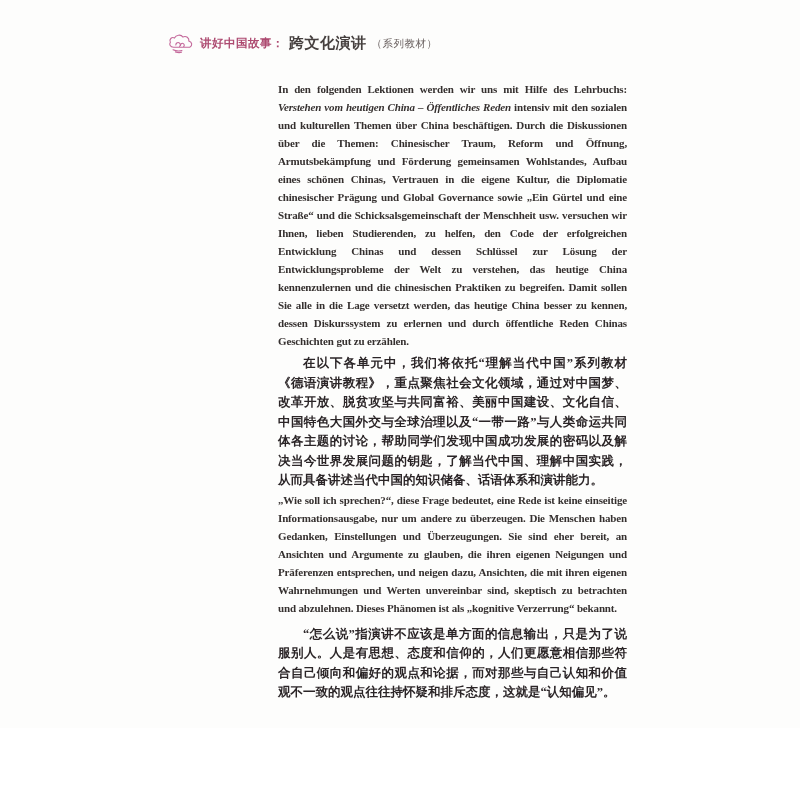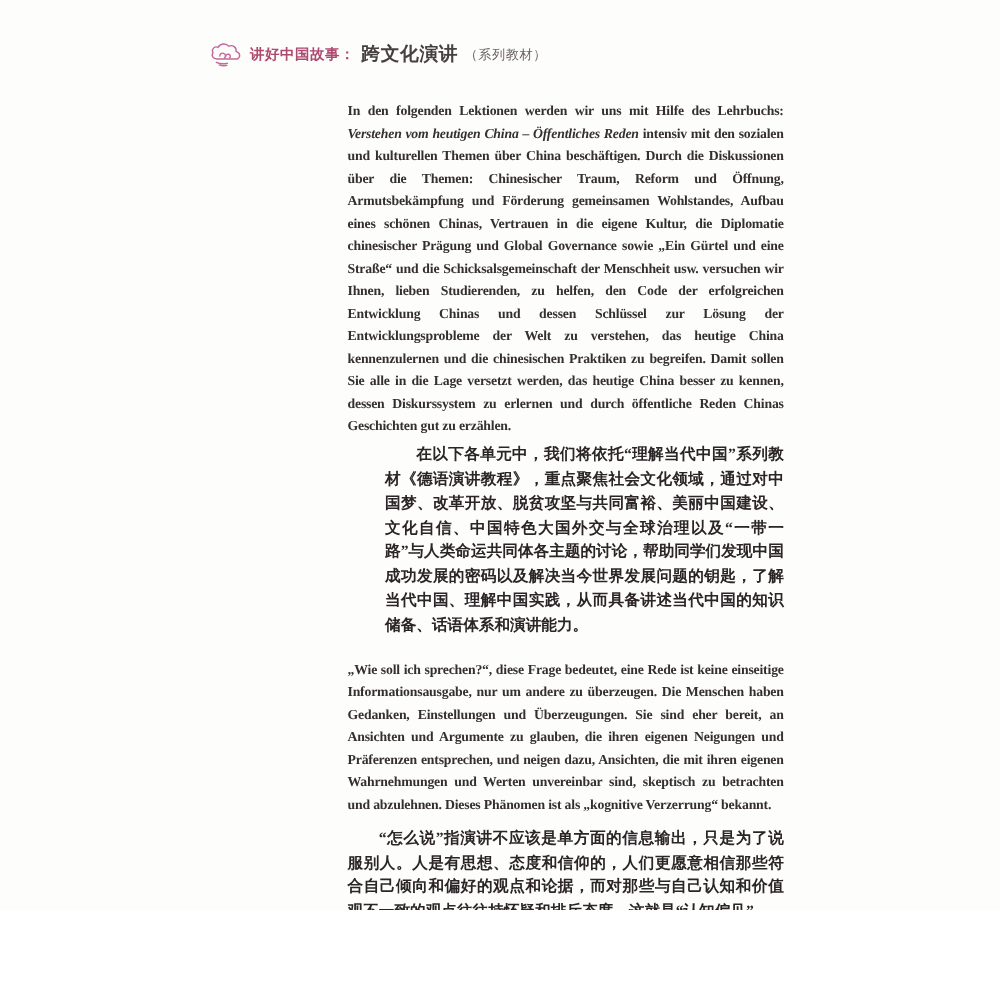--- a/index.html
+++ b/index.html
@@ -65,22 +65,22 @@
   }
   .zh {
     font-family: "Liberation Serif", serif;
     font-size: 12.5px;
     line-height: 19.5px;
     text-align: justify;
     text-indent: 2em;
     color: #2b2527;
   }
   .italic { font-style: italic; }
-  .gap-after-de-zh { margin-top: 4px; margin-left: 30px; }      
-  .gap-zh-de { margin-top: 17px; }           
+  .gap-after-de-zh { margin-top: 4px; }      
+  .gap-zh-de { }           
   .gap-de-zh2 { margin-top: 8px; }           
   .gap-zh-de2 { margin-top: 26px; }          
 
   
   .folio {
     position: absolute;
     left: 190px;
     top: 745px;
     font-family: "Liberation Serif", serif;
     font-size: 16px;

